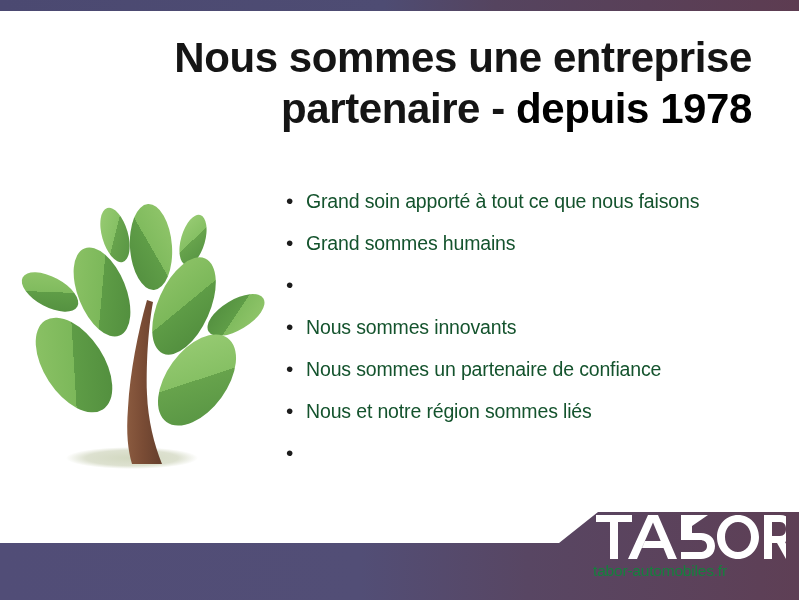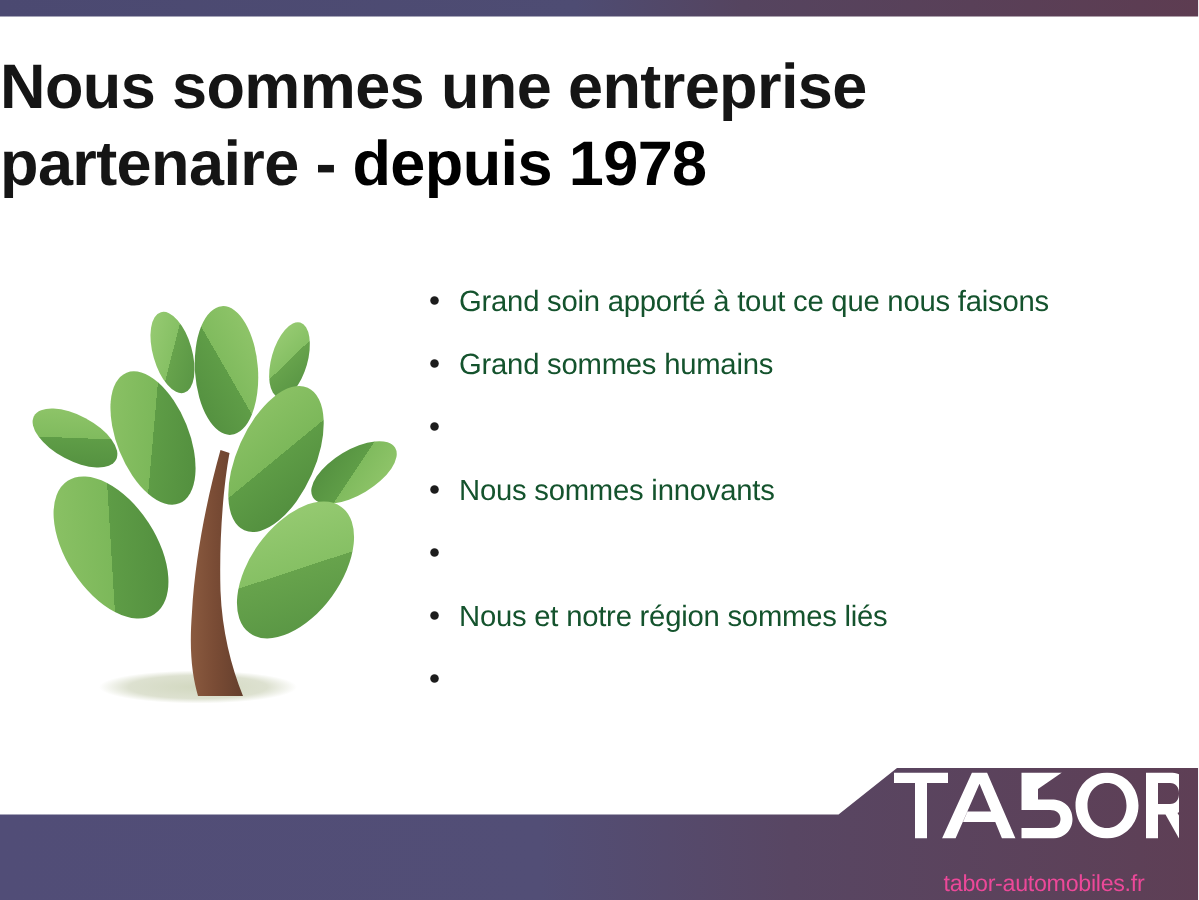--- a/index.html
+++ b/index.html
@@ -31,21 +31,21 @@
     left: 0; top: 0;
     width: 799px; height: 600px;
     pointer-events: none;
   }
 
   
   .title-block {
     position: absolute;
     left: 0; top: 34px;
     width: 752px;
-    text-align: left;
+    text-align: right;
     line-height: 1.12;
   }
   .title-line {
     font-size: 42px;
     font-weight: bold;
     letter-spacing: -0.4px;
     color: #151515;
     white-space: nowrap;
   }
   .title-line.second { margin-top: 4px; }
@@ -93,29 +93,28 @@
   
   .logo-wordmark {
     position: absolute;
     left: 596px;
     top: 515px;
     width: 190px;
     height: 44px;
   }
   .logo-url {
     position: absolute;
-    left: 600px;
+    left: 564px;
     top: 562px;
     width: 192px;
     text-align: center;
     font-size: 15.5px;
-    color: #ec4899;
+    color: #15803d;
     letter-spacing: -0.2px;
     white-space: nowrap;
-    margin-top: 19px;
   }
 </style>
 </head>
 <body>
 
 <div id="slide">
 
   <div class="top-bar"></div>
 
   <svg class="bottom-band" viewBox="0 0 799 600" width="799" height="600" xmlns="http://www.w3.org/2000/svg">
@@ -207,20 +206,21 @@
       <span class="bullet-dot">•</span>
     </div>
 
     <div class="bullet-row">
       <span class="bullet-dot">•</span>
       <span class="bullet-text">Nous sommes innovants</span>
     </div>
 
     <div class="bullet-row">
       <span class="bullet-dot">•</span>
+      <span class="bullet-text">Nous sommes un partenaire de confiance</span>
     </div>
 
     <div class="bullet-row">
       <span class="bullet-dot">•</span>
       <span class="bullet-text">Nous et notre région sommes liés</span>
     </div>
 
     <div class="bullet-row">
       <span class="bullet-dot">•</span>
     </div>

